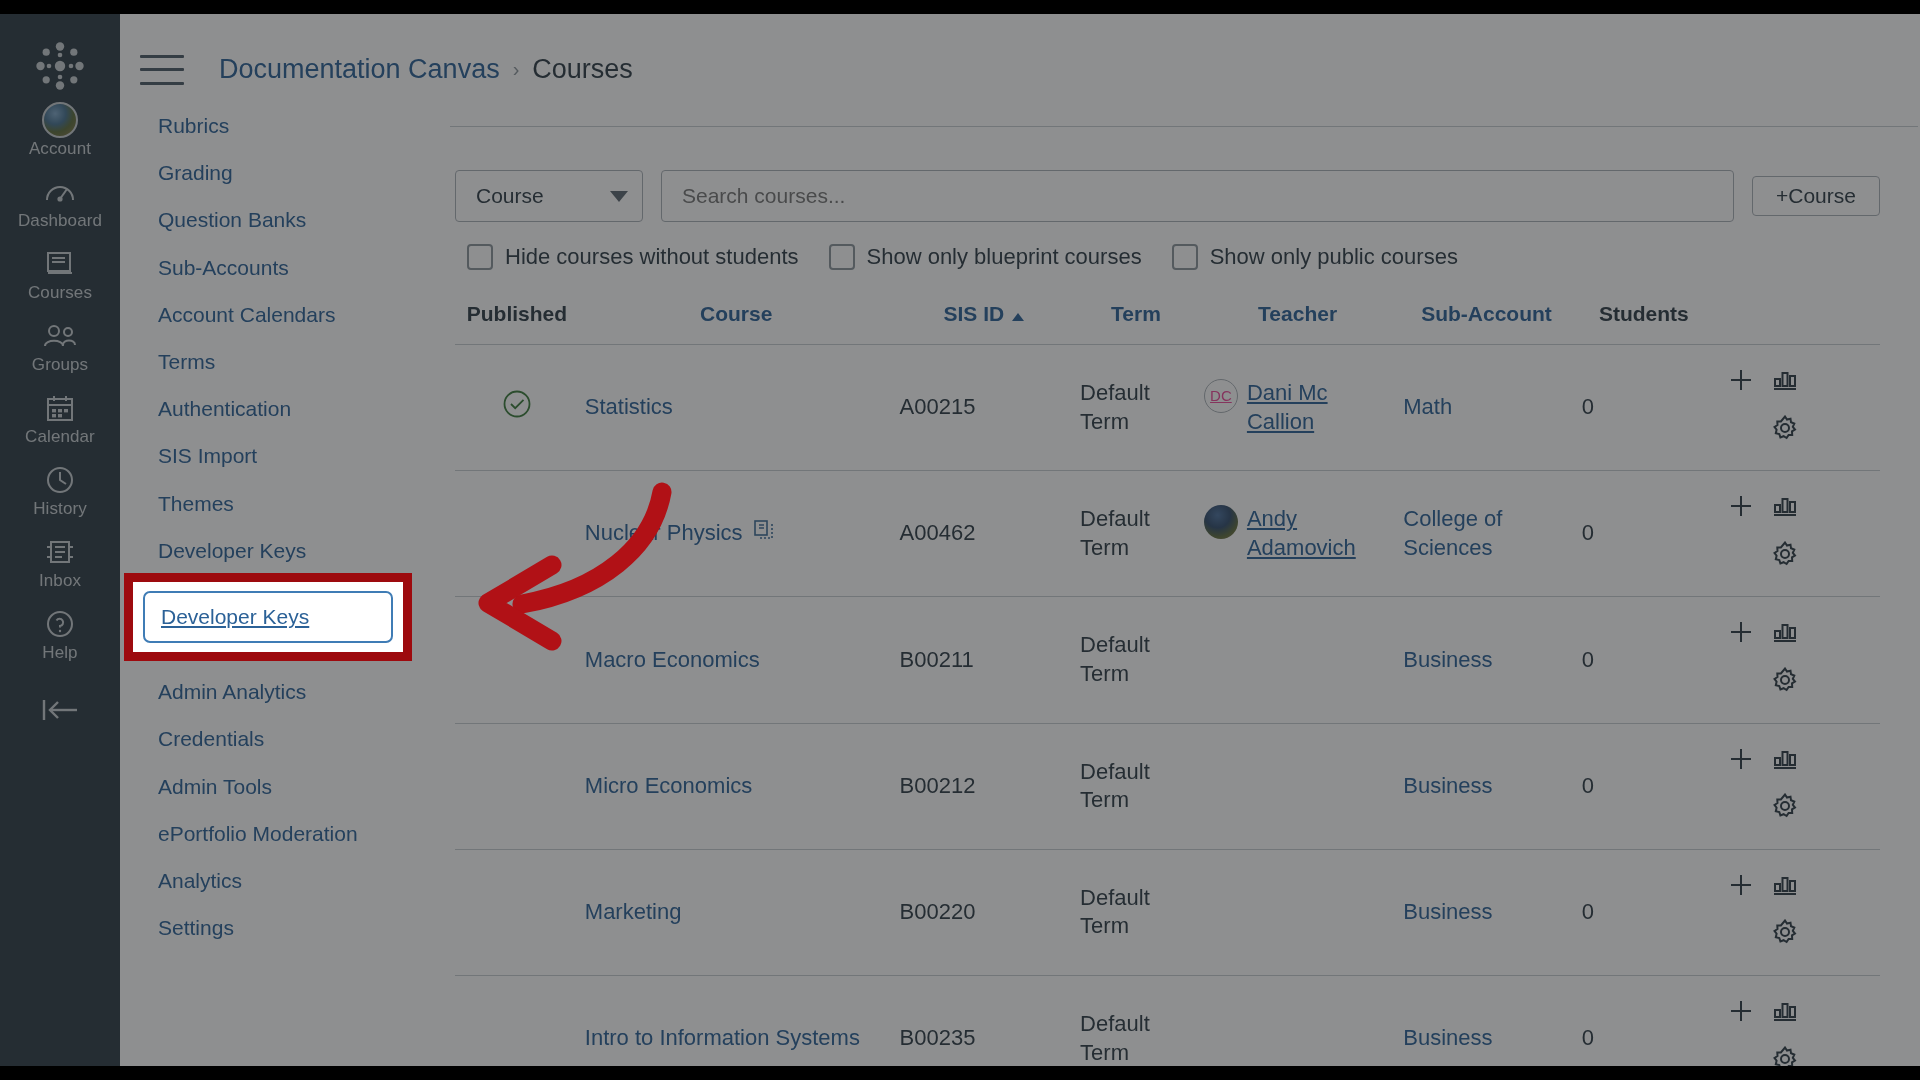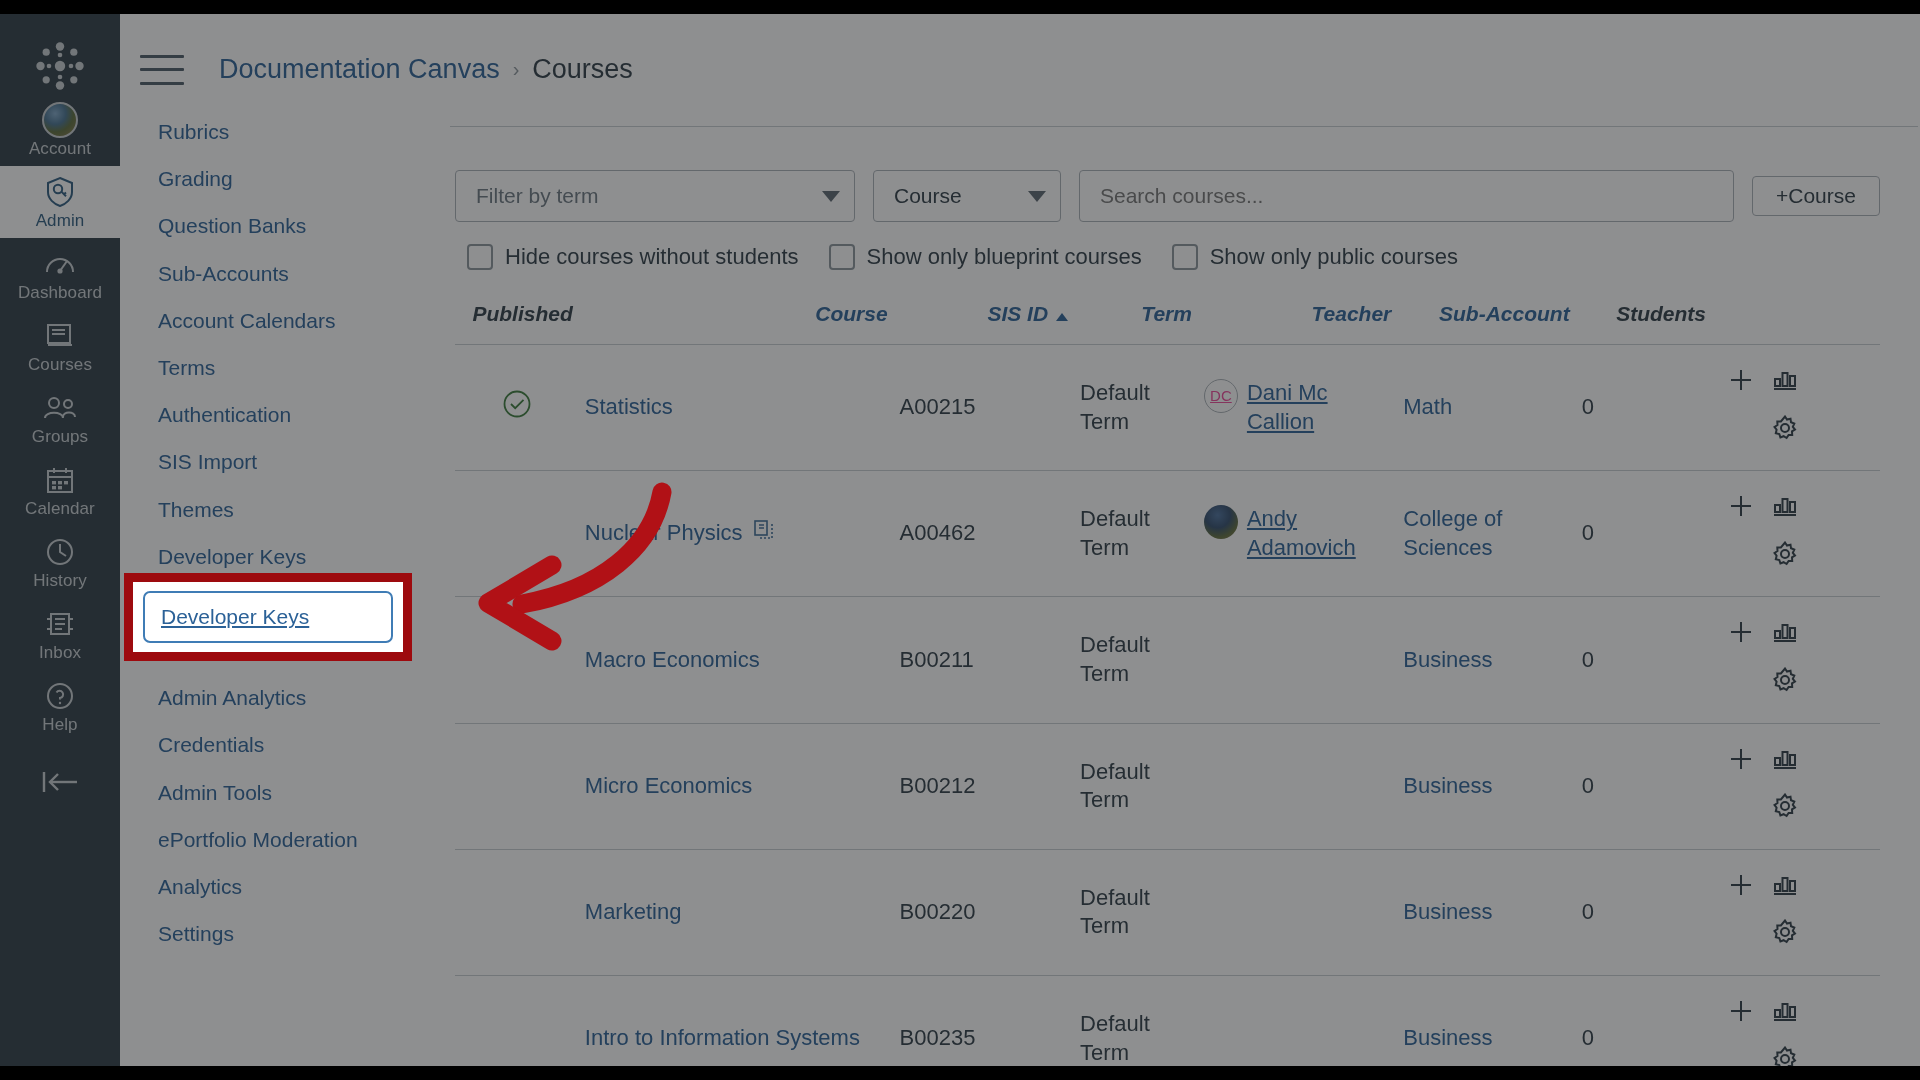--- a/index.html
+++ b/index.html
@@ -45,21 +45,21 @@
   .gn-item.active svg { stroke: #2d5b7f; }
   .gn-avatar {
     width: 36px; height: 36px; border-radius: 50%;
     background: radial-gradient(circle at 35% 30%, #7fa6c7 0%, #45708f 35%, #5b6b3a 60%, #8a7a4a 100%);
     border: 2px solid #c7cdd1;
   }
   #gn-collapse { margin-top: 26px; margin-bottom: 18px; cursor: pointer; }
 
   
   #subnav {
-    position: absolute; left: 120px; top: 10px;
+    position: absolute; left: 120px; top: 4px;
     width: 330px; height: 1052px;
     background: #ffffff;
     padding-top: 84px;
     overflow: hidden;
   }
   #subnav-divider { position:absolute; left:158px; top:112px; width:1760px; height:1px; background:#c7cdd1; }
   .sn-item {
     display: block;
     padding: 11px 0 11px 38px;
     font-size: 21px;
@@ -107,22 +107,22 @@
 
   
   #checkrow { display:flex; align-items:center; gap:30px; margin-bottom:28px; padding-left:12px; }
   .cbx { display:flex; align-items:center; gap:12px; cursor:pointer; }
   .cbx .box { width:26px;height:26px;border:2px solid #8b949b;border-radius:4px;background:#fff; }
   .cbx .lbl { font-size:22px; color:#2d3b45; }
 
   
   table { width:100%; border-collapse:collapse; table-layout:fixed; }
   thead th {
-    text-align:right; font-size:21px; font-weight:bold; color:#2b6197;
-    padding: 4px 6px 18px 6px; border-bottom:1px solid #c7cdd1;font-style:italic;
+    text-align:center; font-size:21px; font-weight:bold; color:#2b6197;
+    padding: 4px 6px 18px 6px; border-bottom:1px solid #c7cdd1;
   }
   thead th.dark { color:#2d3b45; }
   .sort-asc { display:inline-block; margin-left:8px; width:0;height:0;
     border-left:6px solid transparent;border-right:6px solid transparent;border-bottom:8px solid #2b6197; }
   tbody td {
     font-size:22px; color:#2d3b45; padding:22px 6px; border-bottom:1px solid #c7cdd1;
     vertical-align:middle; line-height:1.3;
   }
   td.c-pub { width:118px; text-align:center; }
   td.c-name { width:300px; }
@@ -198,30 +198,20 @@
         </svg>
       </div>
 
       <a class="gn-item">
         <span class="gn-ico">
             <span class="gn-avatar"></span>
           </span>
         <span class="gn-label">Account</span>
       </a>
 
-      <a class="gn-item active">
-        <span class="gn-ico">
-          <svg width="30" height="32" viewBox="0 0 30 32" fill="none" stroke="#2d5b7f" stroke-width="2">
-            <path d="M15 2 L27 7 V16 C27 23 21 28 15 30 C9 28 3 23 3 16 V7 Z"></path>
-            <circle cx="13" cy="13" r="4.2"></circle>
-              <path d="M16.4 15.6 L21 20.2 M19 18.2 L21 16.4"></path>
-          </svg>
-        </span>
-        <span class="gn-label">Admin</span>
-      </a>
 
       <a class="gn-item">
         <span class="gn-ico">
           <svg width="32" height="26" viewBox="0 0 32 26" fill="none" stroke="#c7cdd1" stroke-width="2">
             <path d="M3 21 A13 13 0 0 1 29 21"></path>
               <path d="M16 20 L23 10"></path>
               <circle cx="16" cy="20" r="1.6" fill="#c7cdd1"></circle>
           </svg>
         </span>
         <span class="gn-label">Dashboard</span>
@@ -337,24 +327,20 @@
       <div id="breadcrumb">
         <a class="bc-link">Documentation Canvas</a>
         <span class="bc-sep">›</span>
         <span class="bc-current">Courses</span>
       </div>
     </div>
 
     <main id="content">
 
       <div id="filterrow">
-        <div class="sel ph" id="sel-term">
-          <span>Filter by term</span>
-          <span class="chev"></span>
-        </div>
         <div class="sel" id="sel-scope">
           <span>Course</span>
           <span class="chev"></span>
         </div>
         <input id="search-input" type="text" placeholder="Search courses..." style="">
         <button id="add-course">+Course</button>
       </div>
 
       <div id="checkrow">
         <label class="cbx">

